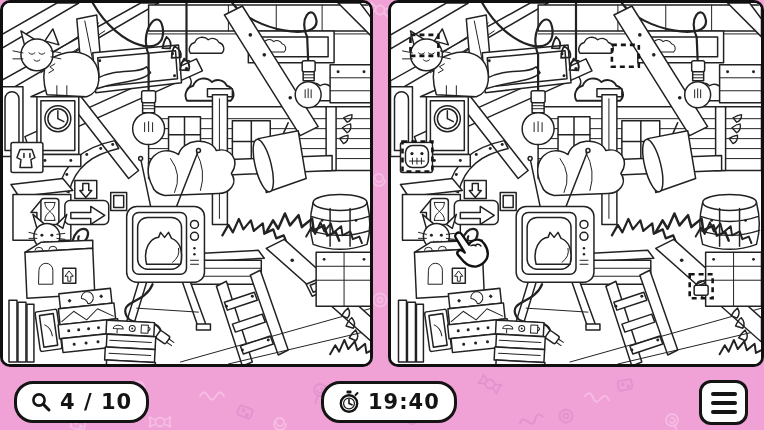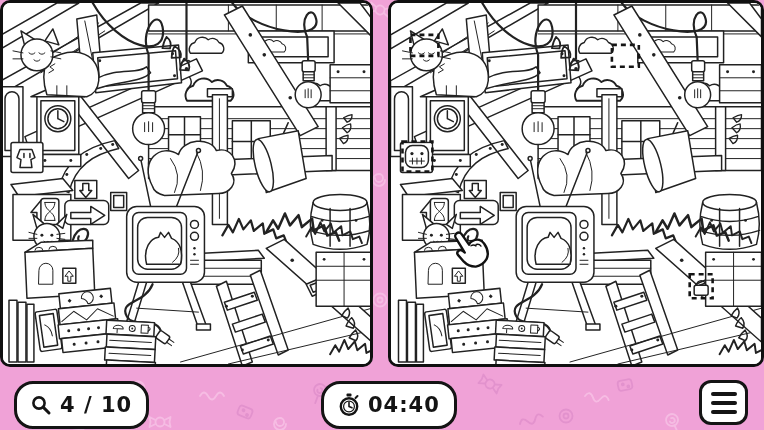--- a/index.html
+++ b/index.html
@@ -26,21 +26,21 @@
   
   .ln{stroke:#222;fill:#fff;stroke-width:1.5;stroke-linecap:round;stroke-linejoin:round;}
   .nf{fill:none;}
   .fl{fill:#222;stroke:none;}
   .thin{stroke-width:1;}
   .thick{stroke-width:2.2;}
 
   .dmark{fill:none;stroke:#151515;stroke-width:2.6;stroke-dasharray:5 4;stroke-linecap:butt;}
 
   .hud-pill{
-    position:absolute;top:381px;height:48px;z-index:2;
+    position:absolute;top:381px;height:42px;z-index:2;
     display:flex;align-items:center;gap:8px;
     background:#fff;border:3px solid var(--hud-border);border-radius:19px;
     padding:0 14px;box-sizing:border-box;
     font-weight:700;font-size:21px;color:#141414;letter-spacing:1px;
   }
   #hud-counter{left:14px;}
   #hud-timer{left:321px;}
   .hud-pill svg{flex:0 0 auto;}
 
   #menu-button{
@@ -461,20 +461,20 @@
 </div>
 
 <div class="hud-pill" id="hud-timer">
   <svg width="22" height="24" viewBox="0 0 22 24">
     <rect x="8.5" y="0.5" width="5" height="3" rx="1" fill="#141414"></rect>
     <line x1="17.5" y1="5" x2="19.5" y2="3" stroke="#141414" stroke-width="2" stroke-linecap="round"></line>
     <circle cx="11" cy="13.5" r="8.2" fill="none" stroke="#141414" stroke-width="2.4"></circle>
     <circle cx="11" cy="13.5" r="5.4" fill="none" stroke="#141414" stroke-width="1.2"></circle>
     <path d="M11,13.5 L11,9.5 M11,13.5 L14,14.8" fill="none" stroke="#141414" stroke-width="1.6" stroke-linecap="round"></path>
   </svg>
-  <span>04:40</span>
+  <span>19:40</span>
 </div>
 
 <div id="menu-button">
   <span style="display:contents">
     <span class="bar"></span><span class="bar"></span><span class="bar"></span>
   </span>
 </div>
 
 </body></html>

